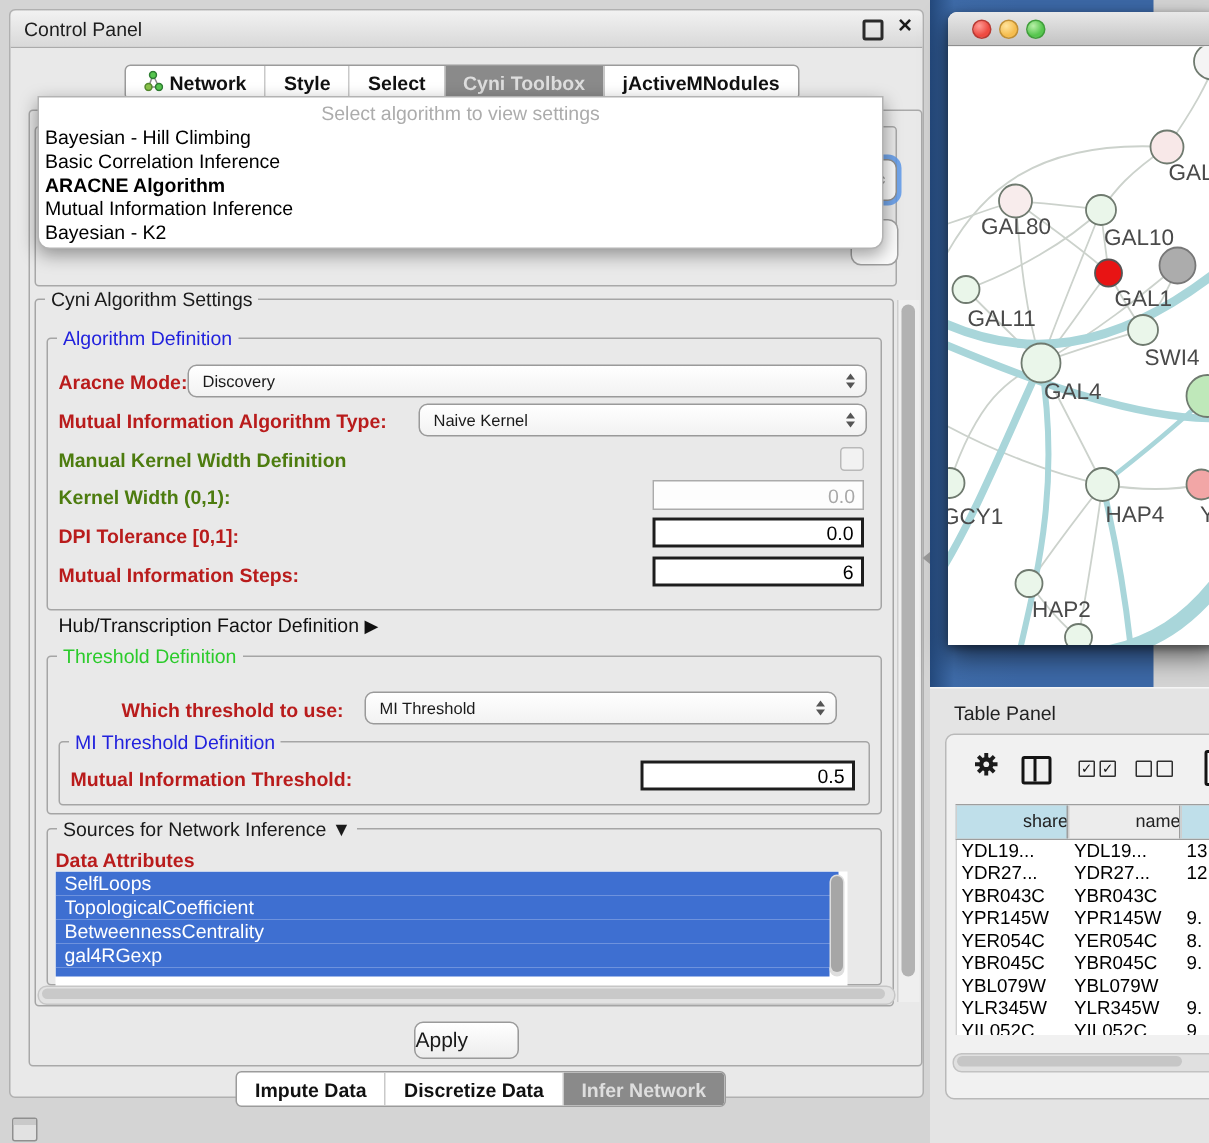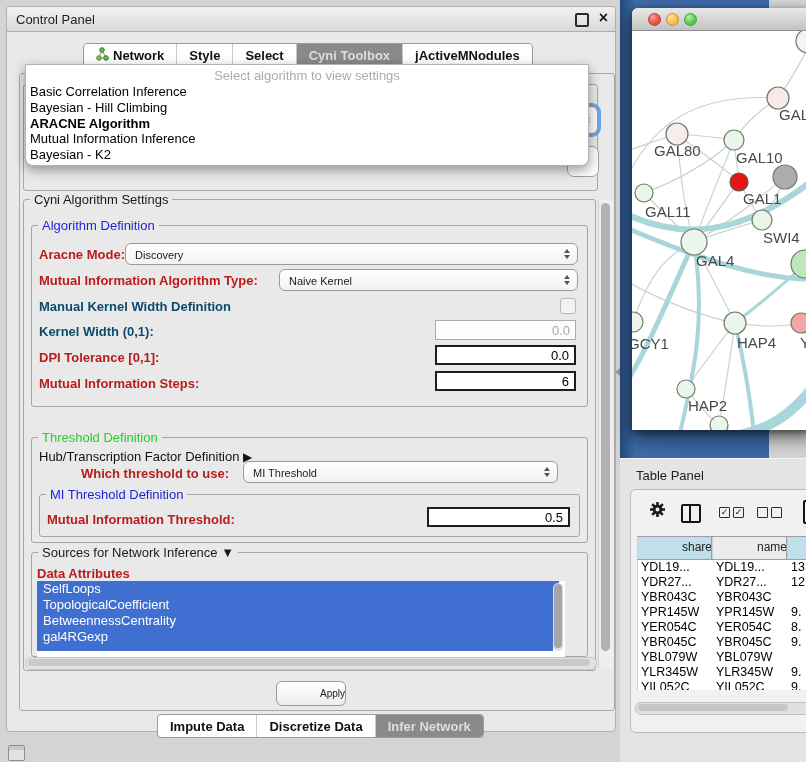--- a/index.html
+++ b/index.html
@@ -34,46 +34,46 @@
             border-radius:0 0 8px 8px;box-shadow:0 4px 12px rgba(0,0,0,.38);z-index:10;padding-bottom:2px;}
   .dd-prompt{text-align:center;color:#acacac;font-size:13px;padding:3px 0 1px;}
   .dd-item{padding:0 0 0 4px;line-height:15.8px;font-size:13px;color:#000;}
   .dd-item.bold{font-weight:bold;}
   
   .grp{position:absolute;border:1px solid #a5a5a5;border-radius:3px;}
   .gtitle{position:absolute;top:-8px;left:6px;background:#e9e9e9;padding:0 4px;font-size:13px;}
   .gtitle.blue{color:#2222dd;}
   .gtitle.green{color:#2bcb2b;}
   .lbl{position:absolute;font-weight:bold;font-size:13px;color:#b91c1c;white-space:nowrap;}
-  .dlbl{position:absolute;font-weight:bold;font-size:13px;color:#0c4a6e;white-space:nowrap;}
+  .dlbl{position:absolute;font-weight:bold;font-size:13px;color:#4d7c0f;white-space:nowrap;}
   .combo{position:absolute;height:22px;border:1px solid #9a9a9a;border-radius:6px;
          background:linear-gradient(#ffffff,#f2f2f2);font-size:11px;line-height:22px;padding-left:9px;box-sizing:border-box;}
   .spin{position:absolute;right:7px;top:50%;transform:translateY(-50%);display:flex;flex-direction:column;gap:2px;}
   .spin i{display:block;width:0;height:0;border-left:3.5px solid transparent;border-right:3.5px solid transparent;}
   .spin .up{border-bottom:4px solid #555;}
   .spin .dn{border-top:4px solid #555;}
   .field{position:absolute;height:20px;box-sizing:border-box;font-size:13px;text-align:right;padding:0 5px;
          font-family:"Liberation Sans",sans-serif;background:#fff;}
   .field.active{border:2px solid #1d1d1d;}
   .field.disabled{border:1px solid #ababab;color:#a8a8a8;background:#fdfdfd;}
   .chk{position:absolute;width:14px;height:14px;border:1px solid #b9b9b9;border-radius:3px;background:#f2f2f2;}
-  .plainlbl{position:absolute;font-size:13px;color:#111;white-space:nowrap;margin-top:40px;}
+  .plainlbl{position:absolute;font-size:13px;color:#111;white-space:nowrap;}
   .arrow-r{color:#111;font-size:12px;}
   
   .attr-list{position:absolute;left:30px;top:574px;width:528px;height:80px;background:#fff;overflow:hidden;}
   .attr-item{height:16px;line-height:16px;padding-left:6px;font-size:13px;color:#fff;background:#3e6fd1;width:516px;}
   .attr-part{height:6px;background:#3e6fd1;width:516px;}
   .vscroll-list{position:absolute;left:546px;top:576px;width:10px;height:68px;background:#dedede;border-radius:5px;}
   .vscroll-list .thumb{position:absolute;left:1px;top:1px;width:8px;height:64px;background:#a6a6a6;border-radius:4px;}
   .vscroll{position:absolute;left:591px;top:193px;width:14px;height:468px;background:#efefef;border-left:1px solid #cfcfcf;}
   .vscroll .thumb{position:absolute;left:2px;top:3px;width:9px;height:448px;background:#b2b2b2;border-radius:5px;}
   .hscroll{position:absolute;left:18px;top:650px;width:570px;height:11px;background:#e2e2e2;border:1px solid #c6c6c6;border-radius:6px;}
   .hscroll .thumb{position:absolute;left:2px;top:1px;width:562px;height:7px;background:#c9c9c9;border-radius:4px;}
   .apply-btn{position:absolute;left:269px;top:674px;width:68px;height:23px;border:1px solid #9a9a9a;border-radius:6px;
-             background:linear-gradient(#ffffff,#ededed);font-size:10px;font-weight:normal;text-align:right;line-height:23px;}
+             background:linear-gradient(#ffffff,#ededed);font-size:14px;font-weight:normal;text-align:left;line-height:23px;}
   
   .mini-icon{position:absolute;left:8px;top:745px;width:15px;height:14px;border:1px solid #8f8f8f;border-radius:2px;background:#e2e2e2;}
   .mini-icon:before{content:"";position:absolute;left:0;top:0;right:0;height:4px;background:#c9c9c9;}
   .split-arrow{position:absolute;left:615px;top:368px;width:0;height:0;border-top:4px solid transparent;
                border-bottom:4px solid transparent;border-right:5px solid #9a9a9a;}
   
   .desktop{position:absolute;left:620px;top:0;width:149px;height:458px;
            background:linear-gradient(to right,#24497c 0px,#3e6ba8 16px,#3c68a6 60px);}
   .net-window{position:absolute;left:12px;top:8px;width:182px;height:422px;background:#fff;border-radius:6px 6px 0 0;
               box-shadow:0 8px 18px rgba(0,0,0,.55),0 2px 6px rgba(0,0,0,.4);}
@@ -153,22 +153,22 @@
     <div class="frag-combo-focus">
       <span class="spin">
           <i class="up"></i>
           <i class="dn"></i>
         </span>
     </div>
     <div class="frag-combo2"></div>
 
     <div class="dropdown">
       <div class="dd-prompt">Select algorithm to view settings</div>
+      <div class="dd-item">Bayesian - Hill Climbing</div>
       <div class="dd-item">Basic Correlation Inference</div>
-      <div class="dd-item">Bayesian - Hill Climbing</div>
       <div class="dd-item bold">ARACNE Algorithm</div>
       <div class="dd-item">Mutual Information Inference</div>
       <div class="dd-item">Bayesian - K2</div>
     </div>
 
     <div class="grp" style="left:16px;top:192px;width:571px;height:470px;">
       <span class="gtitle">Cyni Algorithm Settings</span>
     </div>
 
     <div class="grp" style="left:24px;top:218px;width:555px;height:180px;">

